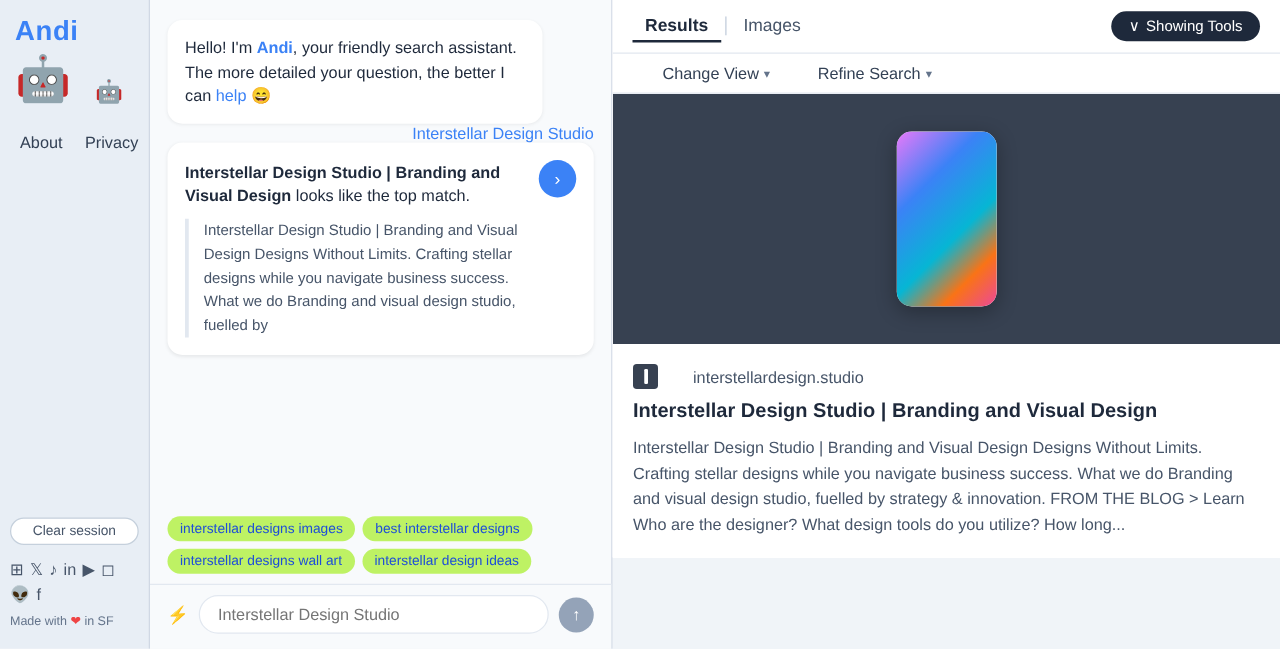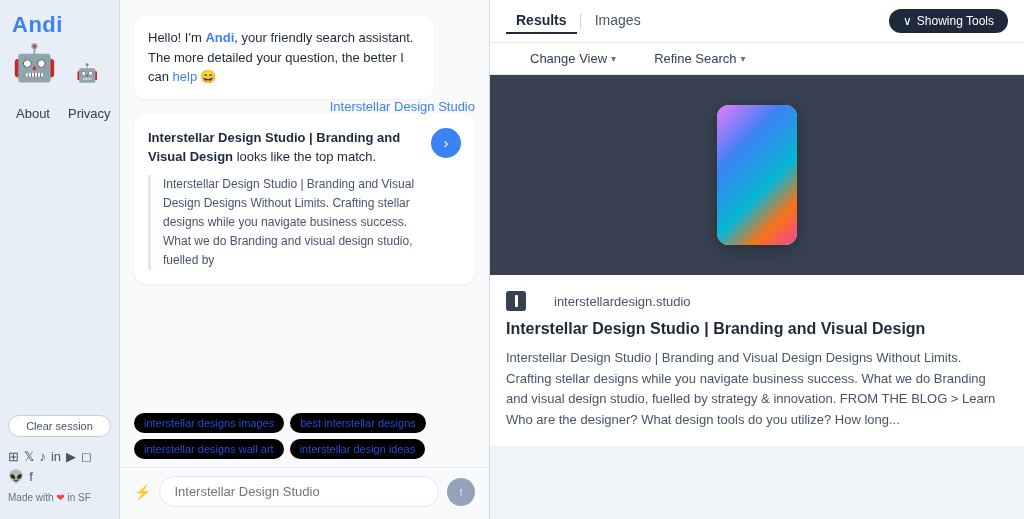--- a/index.html
+++ b/index.html
@@ -163,21 +163,21 @@
       line-height: 1.6;
       margin-top: 8px;
     }
     .suggestion-chips {
       display: flex;
       flex-wrap: wrap;
       gap: 6px;
       padding: 0 14px 8px 14px;
     }
     .chip {
-      background: #000000;
+      background: #bef264;
       color: #1d4ed8;
       font-size: 11px;
       padding: 4px 10px;
       border-radius: 14px;
       cursor: pointer;
       border: none;
     }
     .chat-input-row {
       padding: 8px 14px 12px 14px;
       display: flex;

